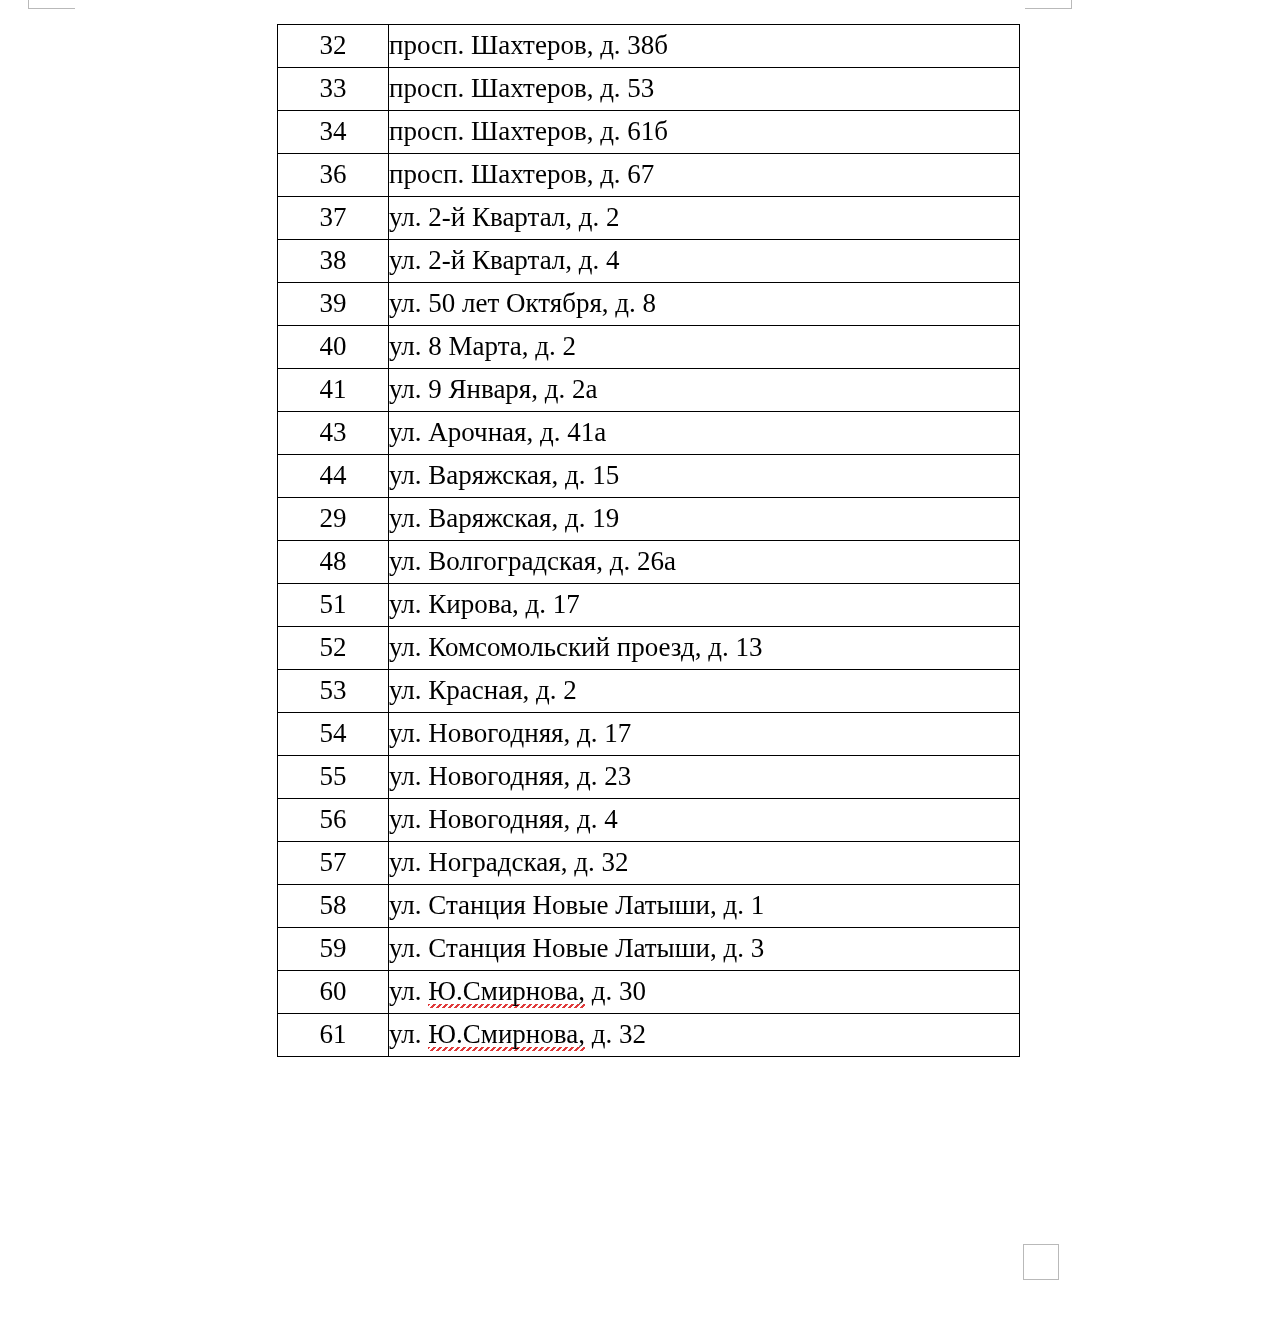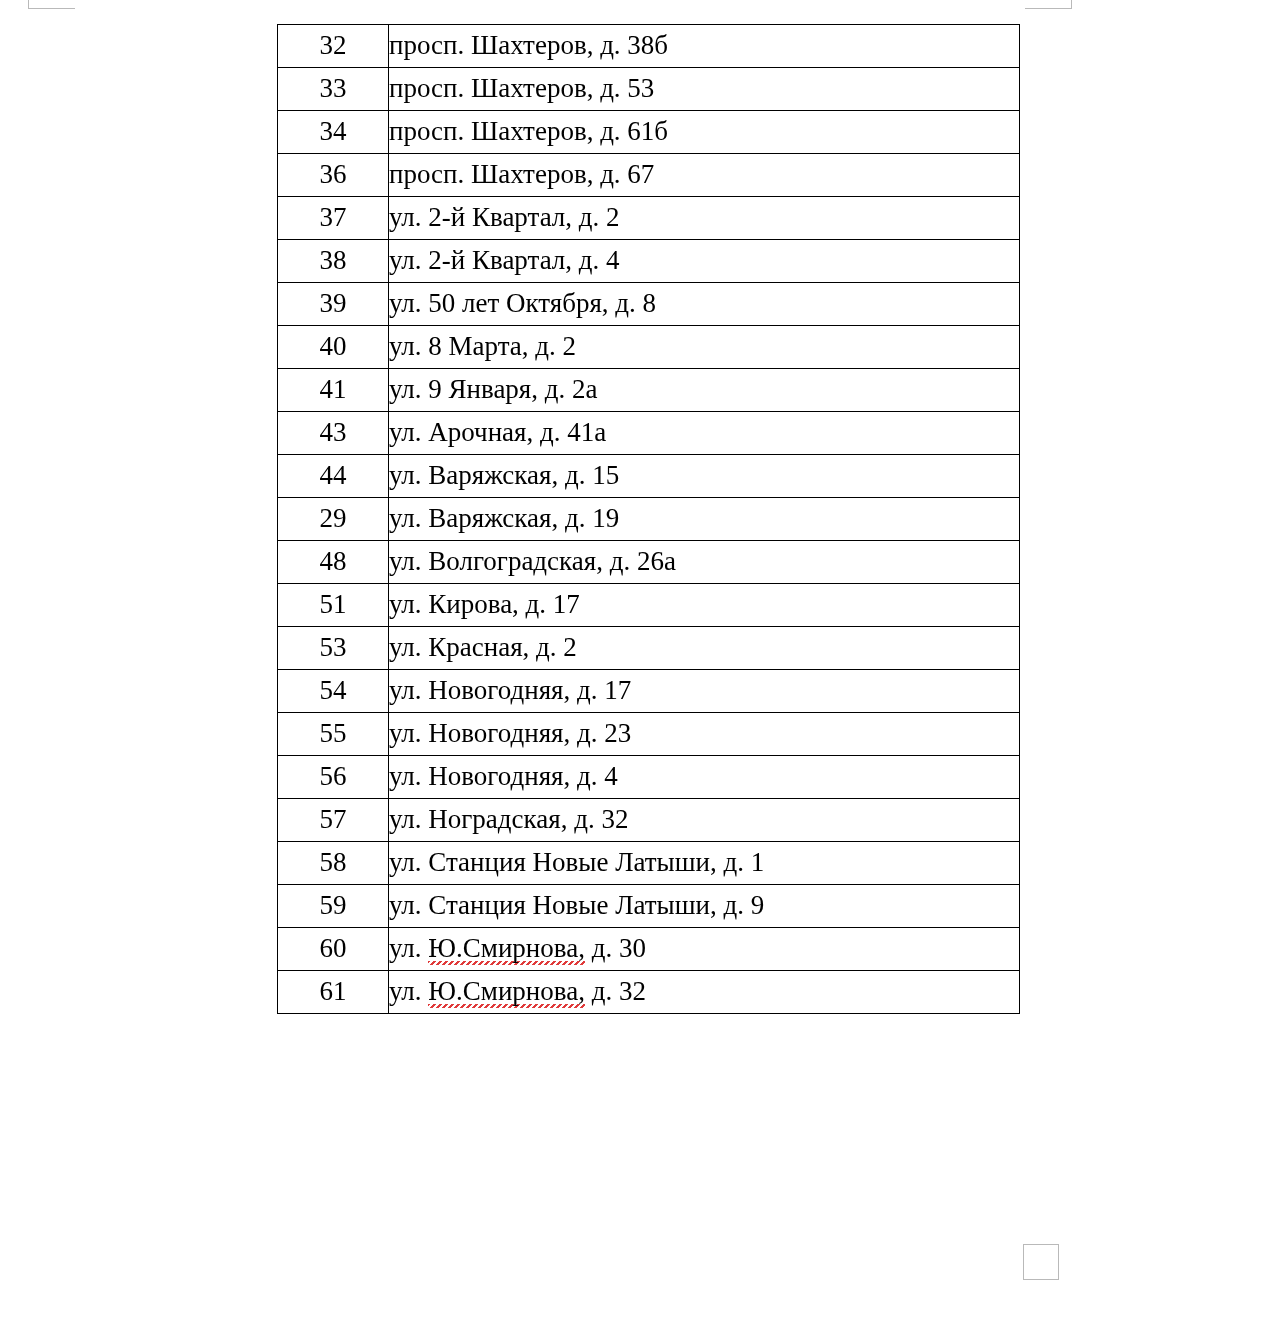--- a/index.html
+++ b/index.html
@@ -146,20 +146,24 @@
         </tr>
         <tr>
           <td class="num">48</td>
           <td class="addr">ул. Волгоградская, д. 26а</td>
         </tr>
         <tr>
           <td class="num">51</td>
           <td class="addr">ул. Кирова, д. 17</td>
         </tr>
         <tr>
+          <td class="num">52</td>
+          <td class="addr">ул. Комсомольский проезд, д. 13</td>
+        </tr>
+        <tr>
           <td class="num">53</td>
           <td class="addr">ул. Красная, д. 2</td>
         </tr>
         <tr>
           <td class="num">54</td>
           <td class="addr">ул. Новогодняя, д. 17</td>
         </tr>
         <tr>
           <td class="num">55</td>
           <td class="addr">ул. Новогодняя, д. 23</td>
@@ -171,21 +175,21 @@
         <tr>
           <td class="num">57</td>
           <td class="addr">ул. Ноградская, д. 32</td>
         </tr>
         <tr>
           <td class="num">58</td>
           <td class="addr">ул. Станция Новые Латыши, д. 1</td>
         </tr>
         <tr>
           <td class="num">59</td>
-          <td class="addr">ул. Станция Новые Латыши, д. 9</td>
+          <td class="addr">ул. Станция Новые Латыши, д. 3</td>
         </tr>
         <tr>
           <td class="num">60</td>
           <td class="addr">ул. <span class="spell">Ю.Смирнова,</span> д. 30</td>
         </tr>
         <tr>
           <td class="num">61</td>
           <td class="addr">ул. <span class="spell">Ю.Смирнова,</span> д. 32</td>
         </tr>
       </tbody>

